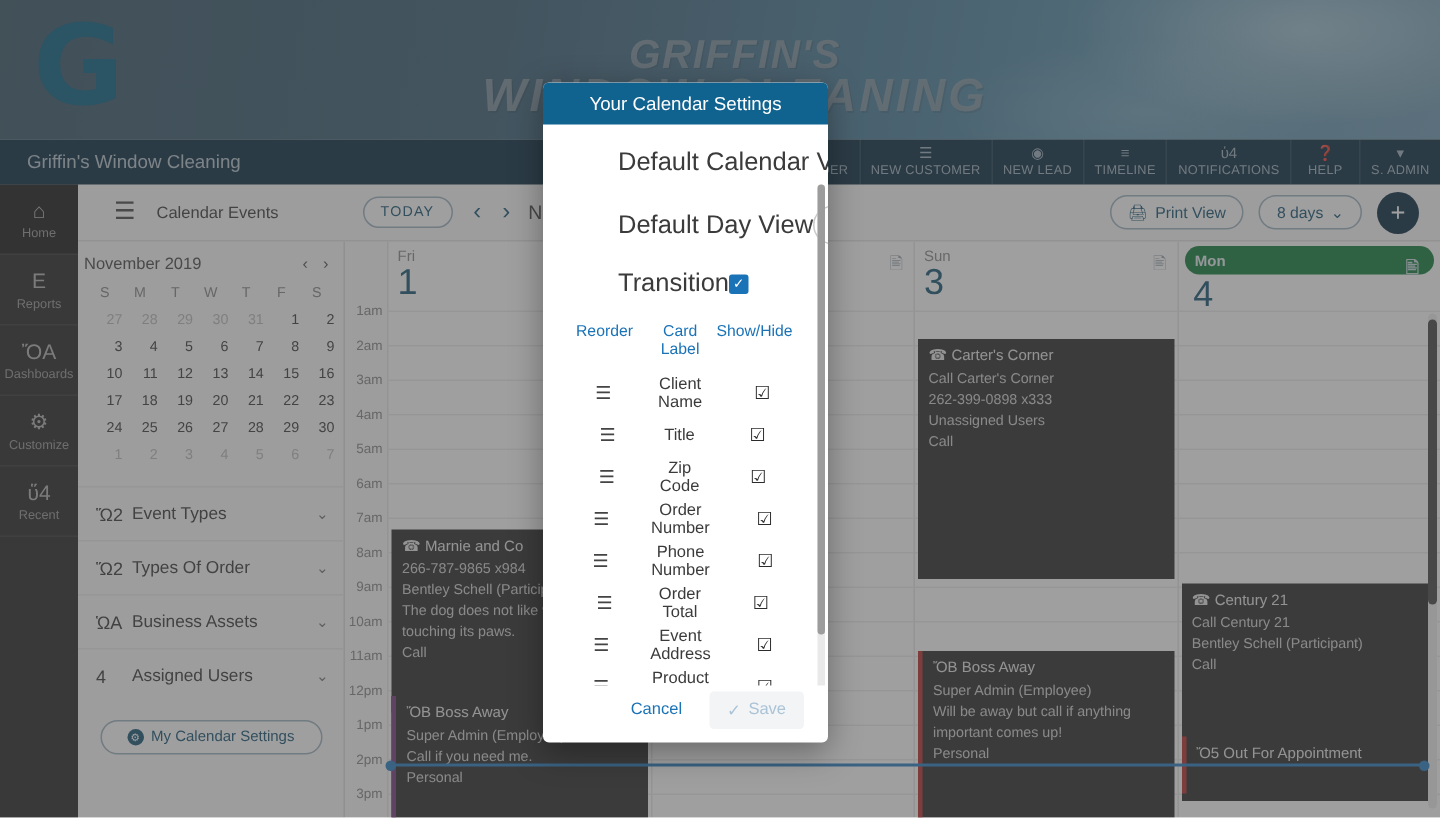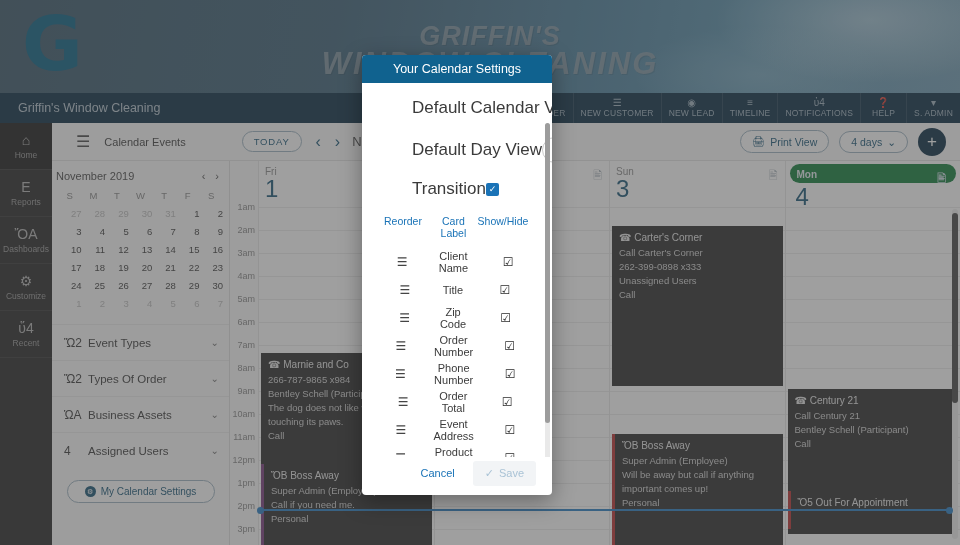--- a/index.html
+++ b/index.html
@@ -321,21 +321,21 @@
     <div class="today-btn">TODAY</div>
     <div class="nav-arrow">‹</div>
     <div class="nav-arrow">›</div>
     <div class="month-lbl">No</div>
     <div class="tb-right">
       <div class="pill">
         <span>🖨</span>
         <span>Print View</span>
       </div>
       <div class="pill">
-        <span>4 days</span>
+        <span>8 days</span>
         <span>⌄</span>
       </div>
       <div class="fab">+</div>
     </div>
   </div>
 
   <div class="leftpanel">
     <div class="mc-head">
       <span>November 2019</span>
       <span class="mc-arrows">

